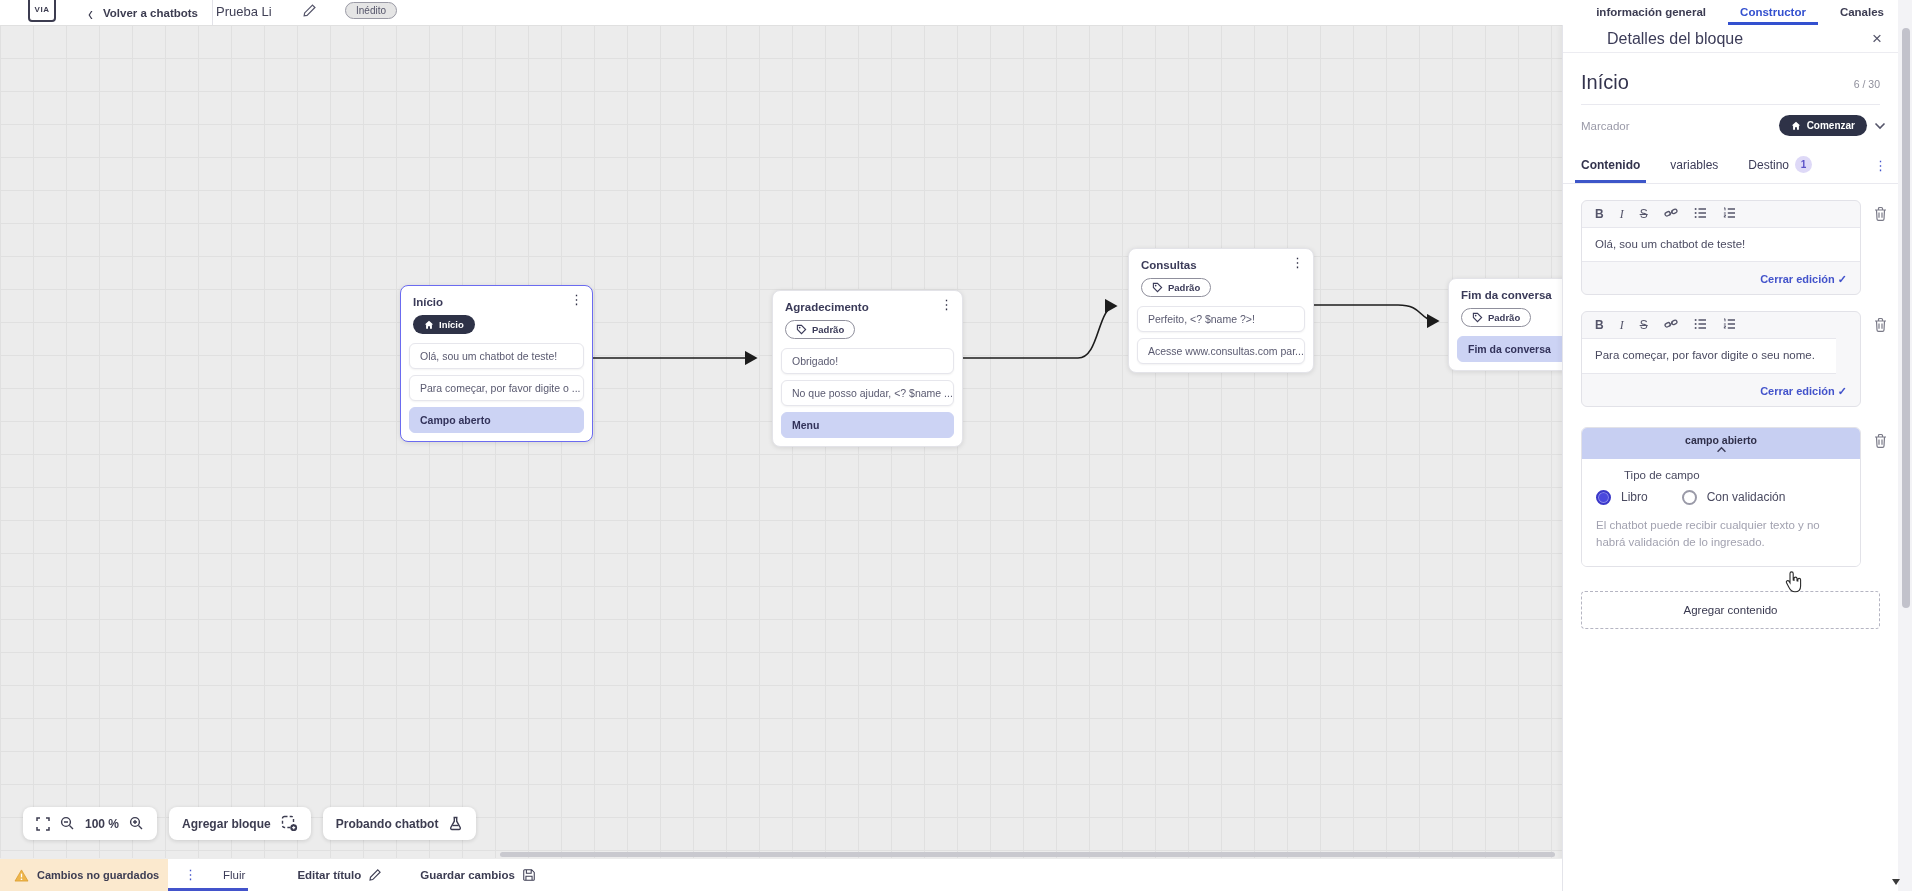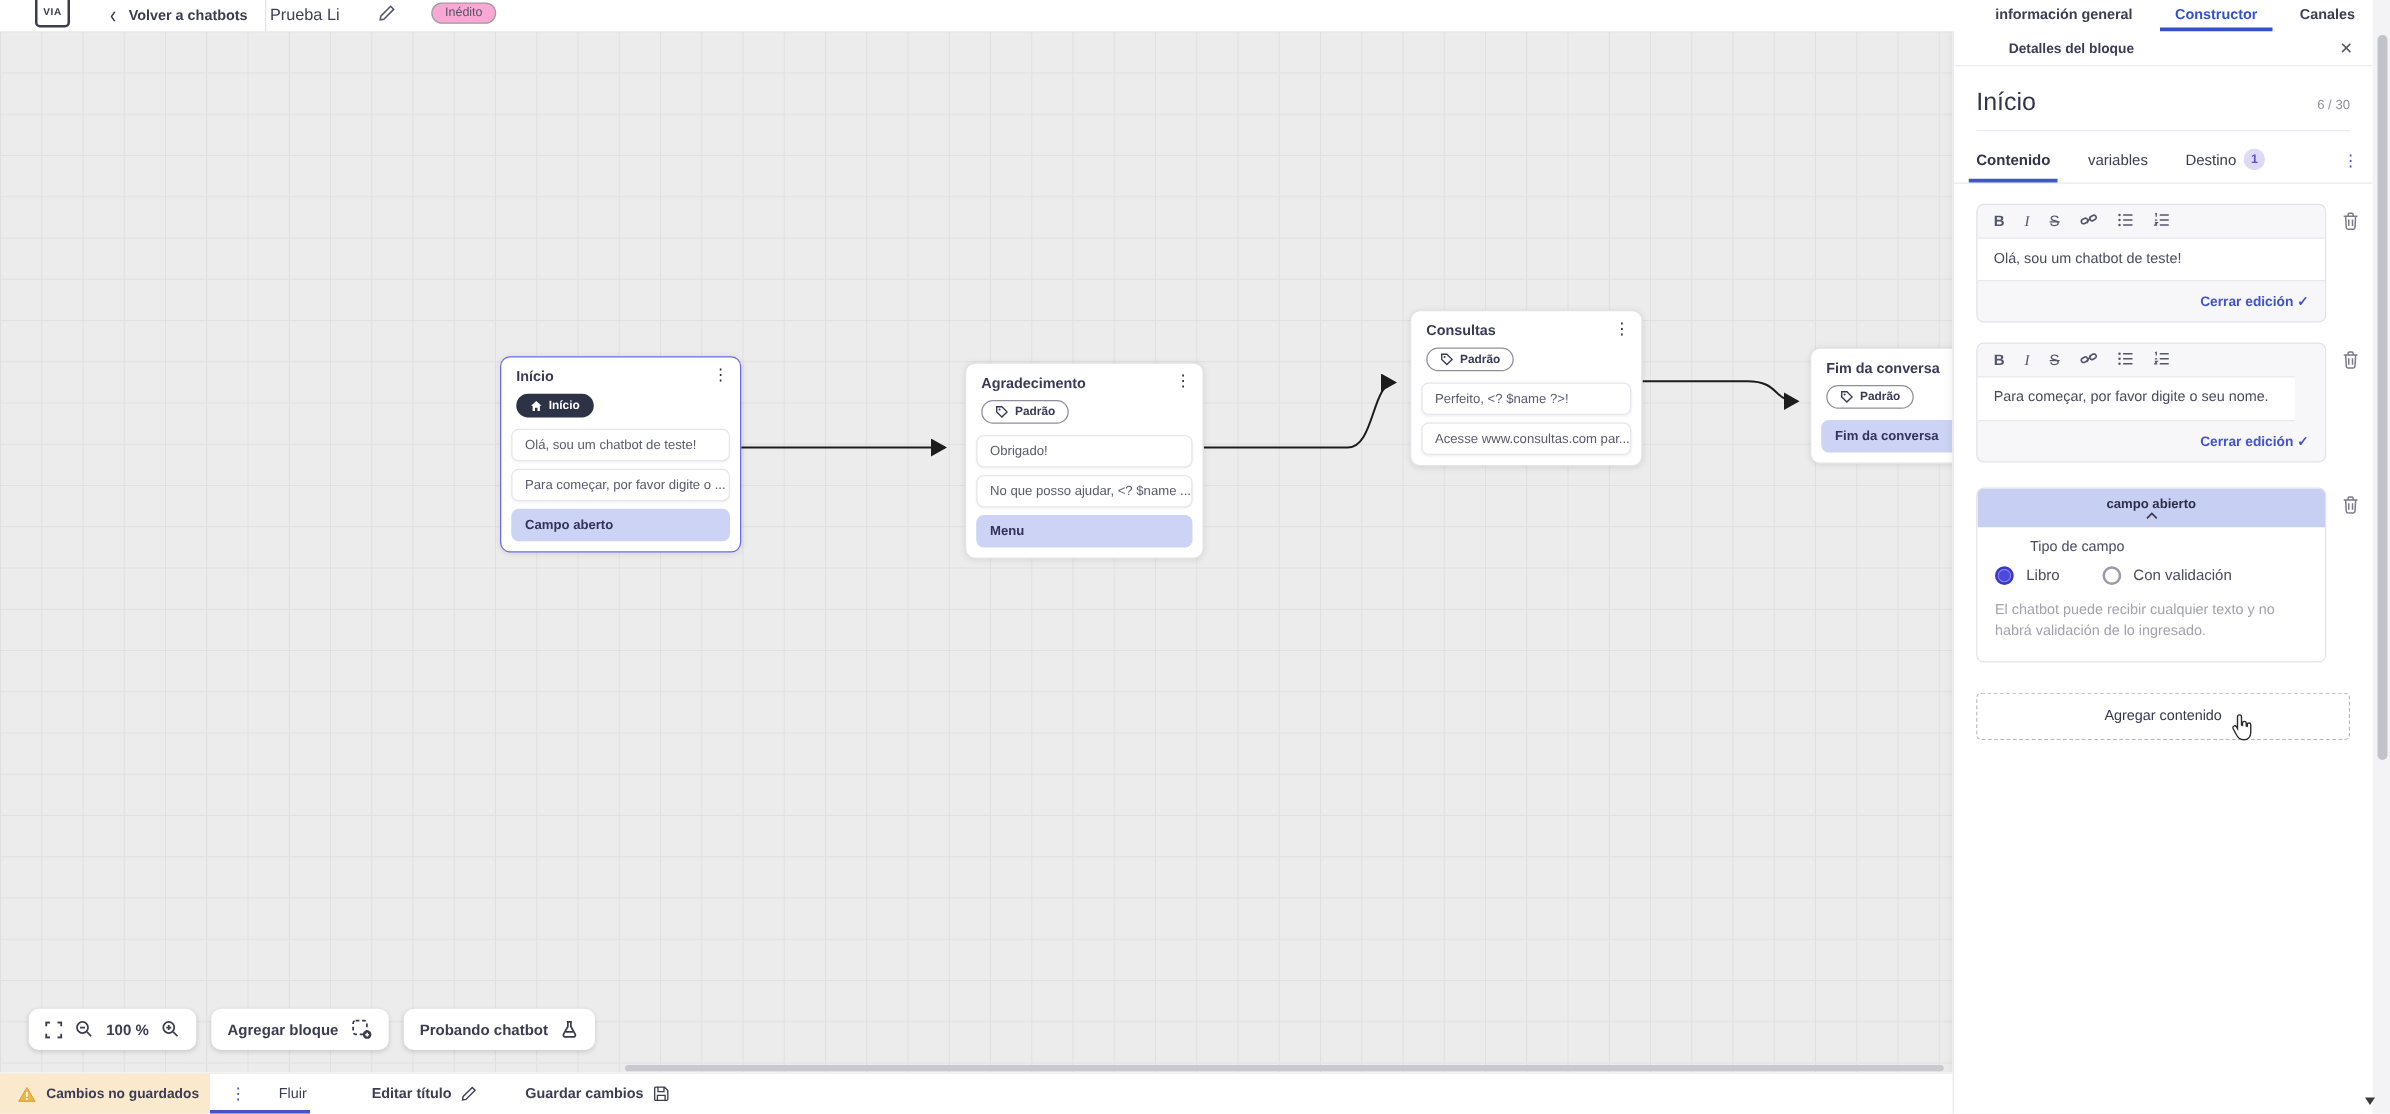--- a/index.html
+++ b/index.html
@@ -13,21 +13,21 @@
   .logo { position:absolute; left:28px; top:-4px; width:28px; height:26px; border:2px solid #3c3c50;
     border-radius:4px; display:flex; align-items:center; justify-content:center; }
   .logo span { font-size:8px; font-weight:bold; color:#3c3c50; letter-spacing:.5px; }
   .back-group { position:absolute; left:88px; top:0; height:25px; display:flex; align-items:center; gap:10px; cursor:pointer; }
   .back-chevron { font-size:15px; color:#3c3c50; line-height:1; transform:scaleY(1.3); }
   .back-label { font-size:11.5px; font-weight:bold; color:#3c3c50; }
   .topbar .vdiv { position:absolute; left:212px; top:0; width:1px; height:25px; background:#e2e2e8; }
   .doc-title { position:absolute; left:216px; top:4px; font-size:13px; color:#3f3f55; }
   .title-pencil { position:absolute; left:302px; top:3px; }
   .badge-inedito { position:absolute; left:345px; top:2px; border:1px solid #9a9aa5; border-radius:10px;
-    padding:2px 10px; font-size:10px; color:#55556a; background:#f9a8d4; }
+    padding:2px 10px; font-size:10px; color:#55556a; background:#e5e5e5; }
   .top-tabs { position:absolute; right:28px; top:0; height:25px; display:flex; align-items:center; gap:34px; }
   .top-tab { font-size:11.5px; font-weight:bold; color:#3c3c52; cursor:pointer; position:relative; padding:5px 0 7px; }
   .top-tab.active { color:#3350cf; }
   .top-tab.active::after { content:""; position:absolute; left:-12px; right:-12px; bottom:0; height:3px; background:#3350cf; }
 
   
   .canvas { position:absolute; top:25px; left:0; width:1562px; height:833px; overflow:hidden;
     background-color:#ececec;
     background-image:
       linear-gradient(#e0e0e0 1px, transparent 1px),
@@ -55,21 +55,21 @@
   .cv-btn { background:#fff; border-radius:8px; box-shadow:0 1px 4px rgba(0,0,0,.14);
     display:flex; align-items:center; gap:10px; padding:8px 13px; font-size:12px; font-weight:bold; color:#3c3c50; cursor:pointer; }
   .cv-btn .ic { display:flex; align-items:center; cursor:pointer; }
   .hscroll { position:absolute; left:0; bottom:0; width:1562px; height:7px; }
   .hscroll .thumb { position:absolute; left:500px; top:1px; width:1055px; height:5px; background:#c9c9cf; border-radius:3px; cursor:pointer; }
 
   
   .panel { position:absolute; top:25px; left:1562px; width:336px; height:866px; background:#fff; z-index:20;
     border-left:1px solid #e4e4ea; box-shadow:-2px 0 6px rgba(0,0,0,.05); }
   .panel-top { height:28px; border-bottom:1px solid #ececf1; display:flex; align-items:center; justify-content:space-between; padding:0 16px; }
-  .panel-top-title { font-size:11px; font-weight:bold; color:#3c3c58;padding-left:28px; }
+  .panel-top-title { font-size:16px; font-weight:normal; color:#3c3c58;padding-left:28px; }
   .close-x { font-size:17px; color:#55556a; line-height:1; cursor:pointer; }
   .block-title-row { display:flex; align-items:flex-end; justify-content:space-between; padding:18px 18px 0; }
   .block-title { font-size:20px; color:#33334d; font-weight:500; }
   .block-counter { font-size:10.5px; color:#8f8f9c; padding-bottom:4px; }
   .panel-div { margin:10px 18px 0; border-bottom:1px solid #e9e9ef; }
   .marker-row { display:flex; align-items:center; justify-content:space-between; padding:10px 12px 6px 18px; }
   .marker-label { font-size:11.5px; color:#9a9aa8; }
   .marker-right { display:flex; align-items:center; gap:7px; }
   .marker-pill { display:inline-flex; align-items:center; gap:6px; background:#2e3247; color:#fff;
     border-radius:13px; padding:5px 12px; font-size:10px; font-weight:bold; cursor:pointer; }
@@ -291,20 +291,34 @@
       <span class="panel-top-title">Detalles del bloque</span>
       <span class="close-x">×</span>
     </div>
 
     <div class="block-title-row">
       <span class="block-title">Início</span>
       <span class="block-counter">6 / 30</span>
     </div>
     <div class="panel-div"></div>
 
+    <div class="marker-row">
+      <span class="marker-label">Marcador</span>
+      <span class="marker-right">
+        <span class="marker-pill">
+          <svg width="10" height="10" viewBox="0 0 12 12">
+              <path d="M6 1 L11 5.5 H9.5 V10.5 H7.2 V7.5 H4.8 V10.5 H2.5 V5.5 H1 Z" fill="#fff"></path>
+            </svg>
+          <span>Comenzar</span>
+        </span>
+        <svg width="12" height="8" viewBox="0 0 12 8">
+            <path d="M1.5 1.5 L6 6 L10.5 1.5" fill="none" stroke="#55556a" stroke-width="1.6"></path>
+          </svg>
+      </span>
+    </div>
 
     <div class="ptabs">
       <div class="ptab active">
           <span>Contenido</span>
         </div>
       <div class="ptab">
           <span>variables</span>
         </div>
       <div class="ptab">
         <span>Destino</span>

